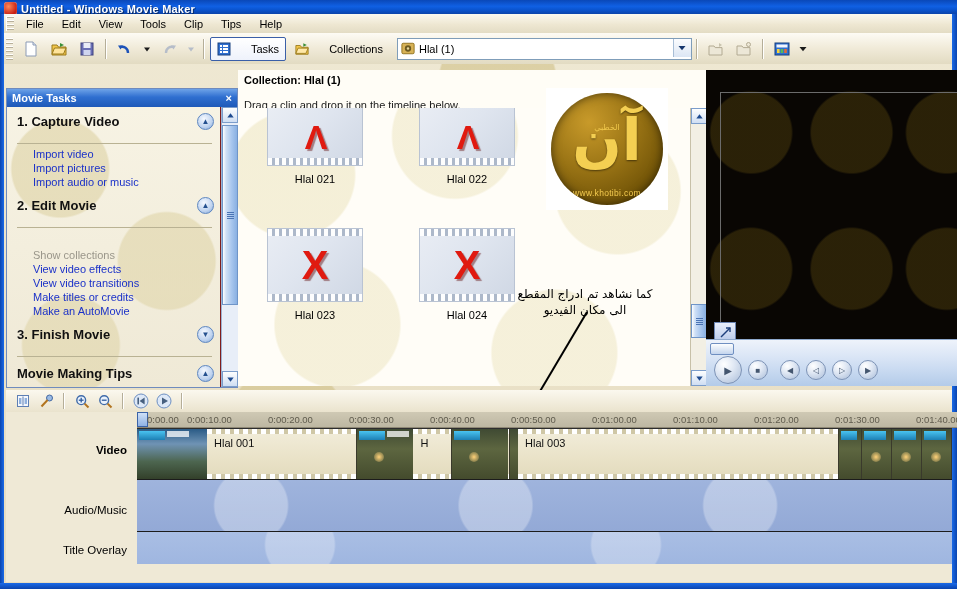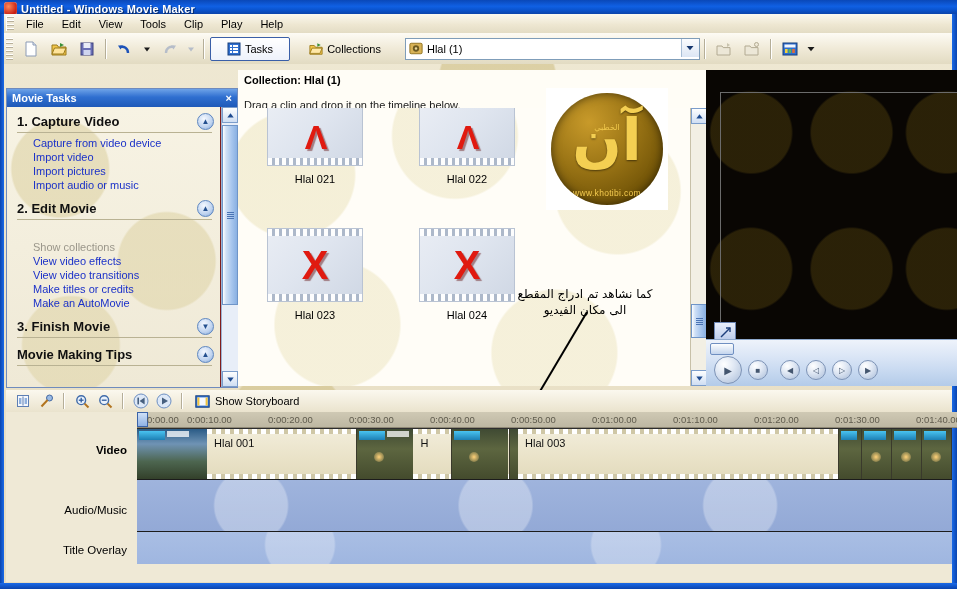--- a/index.html
+++ b/index.html
@@ -70,21 +70,21 @@
     display:flex;align-items:center;
   }
   #toolbar .grip{width:7px;height:22px;margin:0 4px 0 2px;
     background:repeating-linear-gradient(180deg,#fff 0 1px,#b8b09a 1px 2px,transparent 2px 4px);}
   .tb-btn{
     width:24px;height:24px;margin:0 1px;display:flex;align-items:center;justify-content:center;
     border:1px solid transparent;border-radius:2px;cursor:default;
   }
   .tb-sep{width:1px;height:20px;margin:0 4px;background:#b5ae98;border-right:1px solid #fff;}
   .tb-tog{
-    height:22px;display:flex;align-items:center;gap:4px;padding:0 16px;margin:0 1px;
+    height:22px;display:flex;align-items:center;gap:20px;padding:0 6px;margin:0 1px;
     border:1px solid transparent;border-radius:2px;font-size:11px;cursor:default;justify-content:center;
   }
   .tb-tog.active{border:1px solid #3a5fa8;background:linear-gradient(180deg,#fff,#eef2fb);}
   .combo{
     height:20px;flex:0 0 290px;margin-left:6px;display:flex;align-items:center;
     background:#fff;border:1px solid #7f9db9;font-size:11px;padding-left:3px;gap:4px;
     position:relative;
   }
   .combo .cb-arrow{
     position:absolute;right:0;top:0;width:17px;height:18px;
@@ -112,21 +112,21 @@
     background:
       radial-gradient(circle at 25% 22%, rgba(226,216,176,.75) 0 48px, rgba(0,0,0,0) 50px),
       radial-gradient(circle at 75% 55%, rgba(226,216,176,.7) 0 48px, rgba(0,0,0,0) 50px),
       radial-gradient(circle at 30% 85%, rgba(226,216,176,.7) 0 48px, rgba(0,0,0,0) 50px),
       linear-gradient(#f7f3e4,#efe9d6);
     padding:3px 0 0 0;box-sizing:border-box;
   }
   .tp-section{margin:2px 6px 0 8px;}
   .tp-section-hdr{
     display:flex;align-items:center;justify-content:space-between;
-    font-weight:bold;font-size:13px;color:#101010;padding:1px 0 1px 2px;
+    font-weight:bold;font-size:13px;color:#101010;padding:1px 0 12px 2px;
   }
   .tp-rule{height:1px;background:#b9b293;margin:1px 2px 3px 2px;}
   .tp-chev{
     width:15px;height:15px;border-radius:50%;flex:0 0 auto;
     background:radial-gradient(circle at 40% 32%,#f4f8ff,#bfd3ef 60%,#7ea5d8 100%);
     border:1px solid #5d86c0;display:flex;align-items:center;justify-content:center;
     font-size:8px;color:#24508f;line-height:1;
   }
   .tp-link{
     color:#1b31c8;font-size:11px;padding:1px 0 1px 18px;cursor:default;white-space:nowrap;
@@ -428,21 +428,21 @@
   <div class="win-edge-r"></div>
   <div class="win-edge-b"></div>
 
   <div id="menubar">
     <span class="grip"></span>
     <span class="menu-item">File</span>
     <span class="menu-item">Edit</span>
     <span class="menu-item">View</span>
     <span class="menu-item">Tools</span>
     <span class="menu-item">Clip</span>
-    <span class="menu-item">Play</span>
+    <span class="menu-item">Tips</span>
     <span class="menu-item">Help</span>
   </div>
 
   <div id="toolbar">
     <span class="grip"></span>
 
     <span class="tb-btn">
       <svg width="16" height="16" viewBox="0 0 16 16">
           <path d="M3 1h7l3 3v11H3z" fill="#fff" stroke="#8c9bb5"></path>
           <path d="M10 1v3h3" fill="#dfe7f3" stroke="#8c9bb5"></path>
@@ -558,21 +558,20 @@
       <span class="tp-close">×</span>
     </div>
     <div id="taskpane-body">
 
       <div class="tp-section">
         <div class="tp-section-hdr">
           <span>1. Capture Video</span>
           <span class="tp-chev">▲</span>
         </div>
         <div class="tp-rule"></div>
-        <div class="tp-link">Capture from video device</div>
         <div class="tp-link">Import video</div>
         <div class="tp-link">Import pictures</div>
         <div class="tp-link">Import audio or music</div>
       </div>
 
       <div class="tp-section" style="margin-top:7px">
         <div class="tp-section-hdr">
           <span>2. Edit Movie</span>
           <span class="tp-chev">▲</span>
         </div>
@@ -761,29 +760,20 @@
             <path d="M11.6 4.6v6.8L6.6 8z" fill="#47607f"></path>
           </svg>
       </span>
       <span class="tl-btn">
         <svg width="16" height="16" viewBox="0 0 16 16">
             <circle cx="8" cy="8" r="7" fill="#dde8f7" stroke="#6d8fc2"></circle>
             <path d="M6 4.4v7.2L12 8z" fill="#47607f"></path>
           </svg>
       </span>
       <span class="tl-sep"></span>
-      <span id="tl-storyboard">
-        <svg width="15" height="13" viewBox="0 0 15 13">
-            <rect x="0.8" y="0.8" width="13.4" height="11.4" fill="#2f6fd0" stroke="#18407e"></rect>
-            <rect x="2.4" y="2.4" width="10.2" height="8.2" fill="#f6f9ff"></rect>
-            <rect x="2.4" y="2.4" width="2" height="8.2" fill="#f0c33c"></rect>
-            <rect x="10.6" y="2.4" width="2" height="8.2" fill="#f0c33c"></rect>
-          </svg>
-        <span>Show Storyboard</span>
-      </span>
     </div>
 
     <div id="tl-ruler">
       <span id="tl-playhead"></span>
       <span class="tick-lbl" style="left:10px">0:00.00</span>
       <span class="tick-lbl" style="left:50px">0:00:10.00</span>
       <span class="tick-lbl" style="left:131px">0:00:20.00</span>
       <span class="tick-lbl" style="left:212px">0:00:30.00</span>
       <span class="tick-lbl" style="left:293px">0:00:40.00</span>
       <span class="tick-lbl" style="left:374px">0:00:50.00</span>

